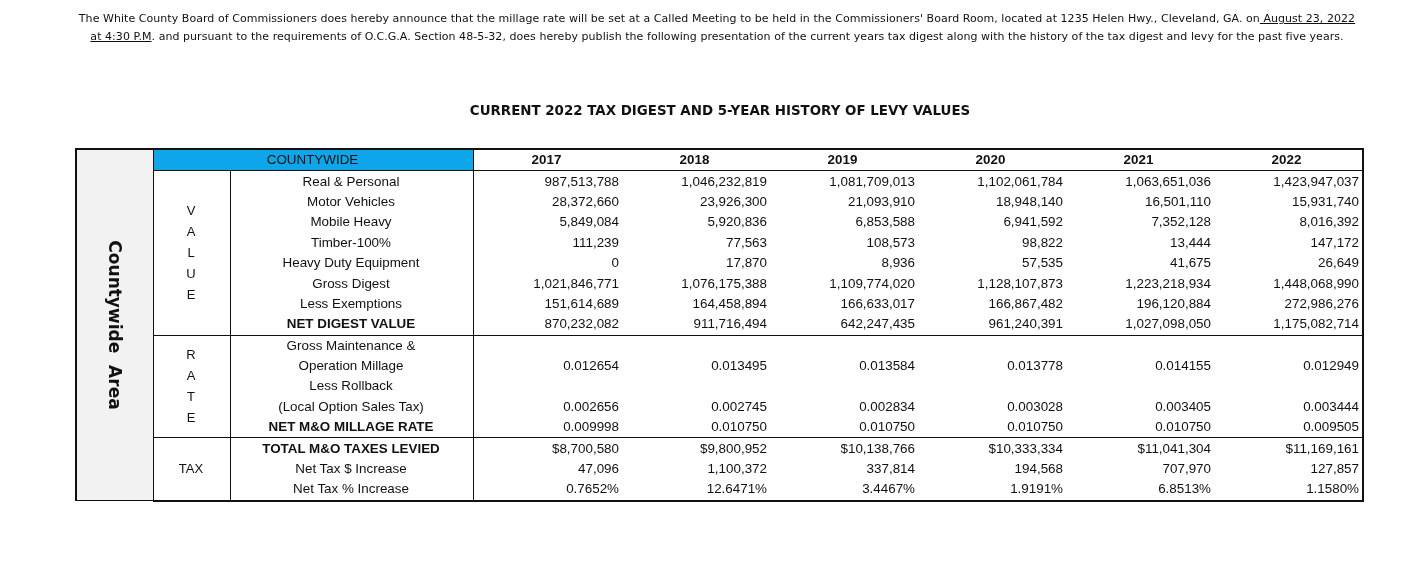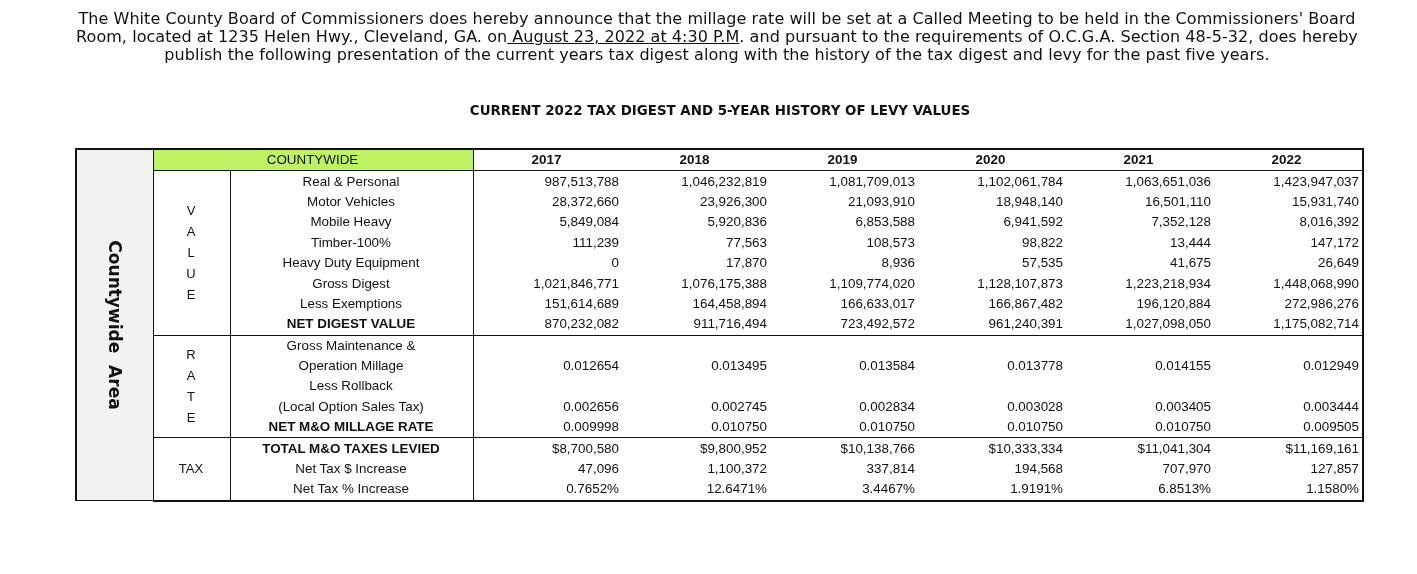--- a/index.html
+++ b/index.html
@@ -1,37 +1,37 @@
 <!DOCTYPE html>
 <html><head>
 <meta charset="utf-8">
 <style>
   html, body { margin: 0; padding: 0; background: #ffffff; }
   body { width: 1417px; height: 574px; position: relative; overflow: hidden;
          font-family: "DejaVu Sans", sans-serif; color: #111; }
   .intro { position: absolute; left: 72px; top: 10px; width: 1290px;
-           text-align: center; font-size: 16px; line-height: 18px;
+           text-align: center; font-size: 11px; line-height: 18px;
            font-family: "DejaVu Sans", sans-serif; letter-spacing: 0.05px; }
   .intro .u { text-decoration: underline; }
   .title { position: absolute; left: 0; width: 1440px; top: 103px; text-align: center;
            font-weight: bold; font-size: 13.4px; font-family: "DejaVu Sans", sans-serif; }
   table.grid { position: absolute; left: 75px; top: 148px; border-collapse: collapse;
                font-family: "Liberation Sans", sans-serif; font-size: 13.4px; }
   table.grid td { padding: 0 2px 0 0; height: 20.4px; line-height: 20px; white-space: nowrap;
                   border: none; }
   .c-area { width: 74px; background: #f2f2f2; border-left: 2px solid #111 !important;
             border-right: 1.5px solid #111 !important; border-bottom: 2px solid #111 !important;
             border-top: 2px solid #111 !important; position: relative; }
   .c-sec { width: 74px; text-align: center; border-right: 1.5px solid #111 !important;
            font-size: 13px; }
   .c-lbl { width: 240px; text-align: center; border-right: 1.5px solid #111 !important; padding-right: 2px !important; }
   .c-yr { width: 145px; text-align: right; padding-right: 3px !important; }
   .c-yr.last { border-right: 2px solid #111 !important; }
   .hdr td { border-top: 2px solid #111 !important; border-bottom: 1.5px solid #111 !important; font-weight: bold; text-align: center; }
-  .hdr .county { background: #bef264; text-align: center; font-weight: normal;
+  .hdr .county { background: #0ea5e9; text-align: center; font-weight: normal;
                  border-right: 1.5px solid #111 !important; }
   .sec-top td.c-sec, .sec-top td.c-lbl, .sec-top td.c-yr { border-top: 1.5px solid #111 !important; }
   .bot td.c-sec, .bot td.c-lbl, .bot td.c-yr { border-bottom: 2px solid #111 !important; }
   .bold { font-weight: bold; margin-top: 26px; }
   .vert-letters { display: inline-block; line-height: 21px; }
   .area-text { position: absolute; left: 50%; top: 50%;
                transform: translate(-50%, -50%) rotate(90deg);
                white-space: nowrap; font-size: 17px; font-family: "DejaVu Sans", sans-serif;
                word-spacing: 6px; }
 </style>
@@ -119,21 +119,21 @@
         <td class="c-yr">164,458,894</td>
         <td class="c-yr">166,633,017</td>
         <td class="c-yr">166,867,482</td>
         <td class="c-yr">196,120,884</td>
         <td class="c-yr last">272,986,276</td>
       </tr>
       <tr>
         <td class="c-lbl bold">NET DIGEST VALUE</td>
         <td class="c-yr">870,232,082</td>
         <td class="c-yr">911,716,494</td>
-        <td class="c-yr">723,492,572</td>
+        <td class="c-yr">642,247,435</td>
         <td class="c-yr">961,240,391</td>
         <td class="c-yr">1,027,098,050</td>
         <td class="c-yr last">1,175,082,714</td>
       </tr>
       <tr class="sec-top ">
         <td class="c-sec" rowspan="5"><span class="vert-letters"><span>R</span><br><span>A</span><br><span>T</span><br><span>E</span><br></span></td>
         <td class="c-lbl">Gross Maintenance &amp;</td>
         <td class="c-yr"></td>
         <td class="c-yr"></td>
         <td class="c-yr"></td>

